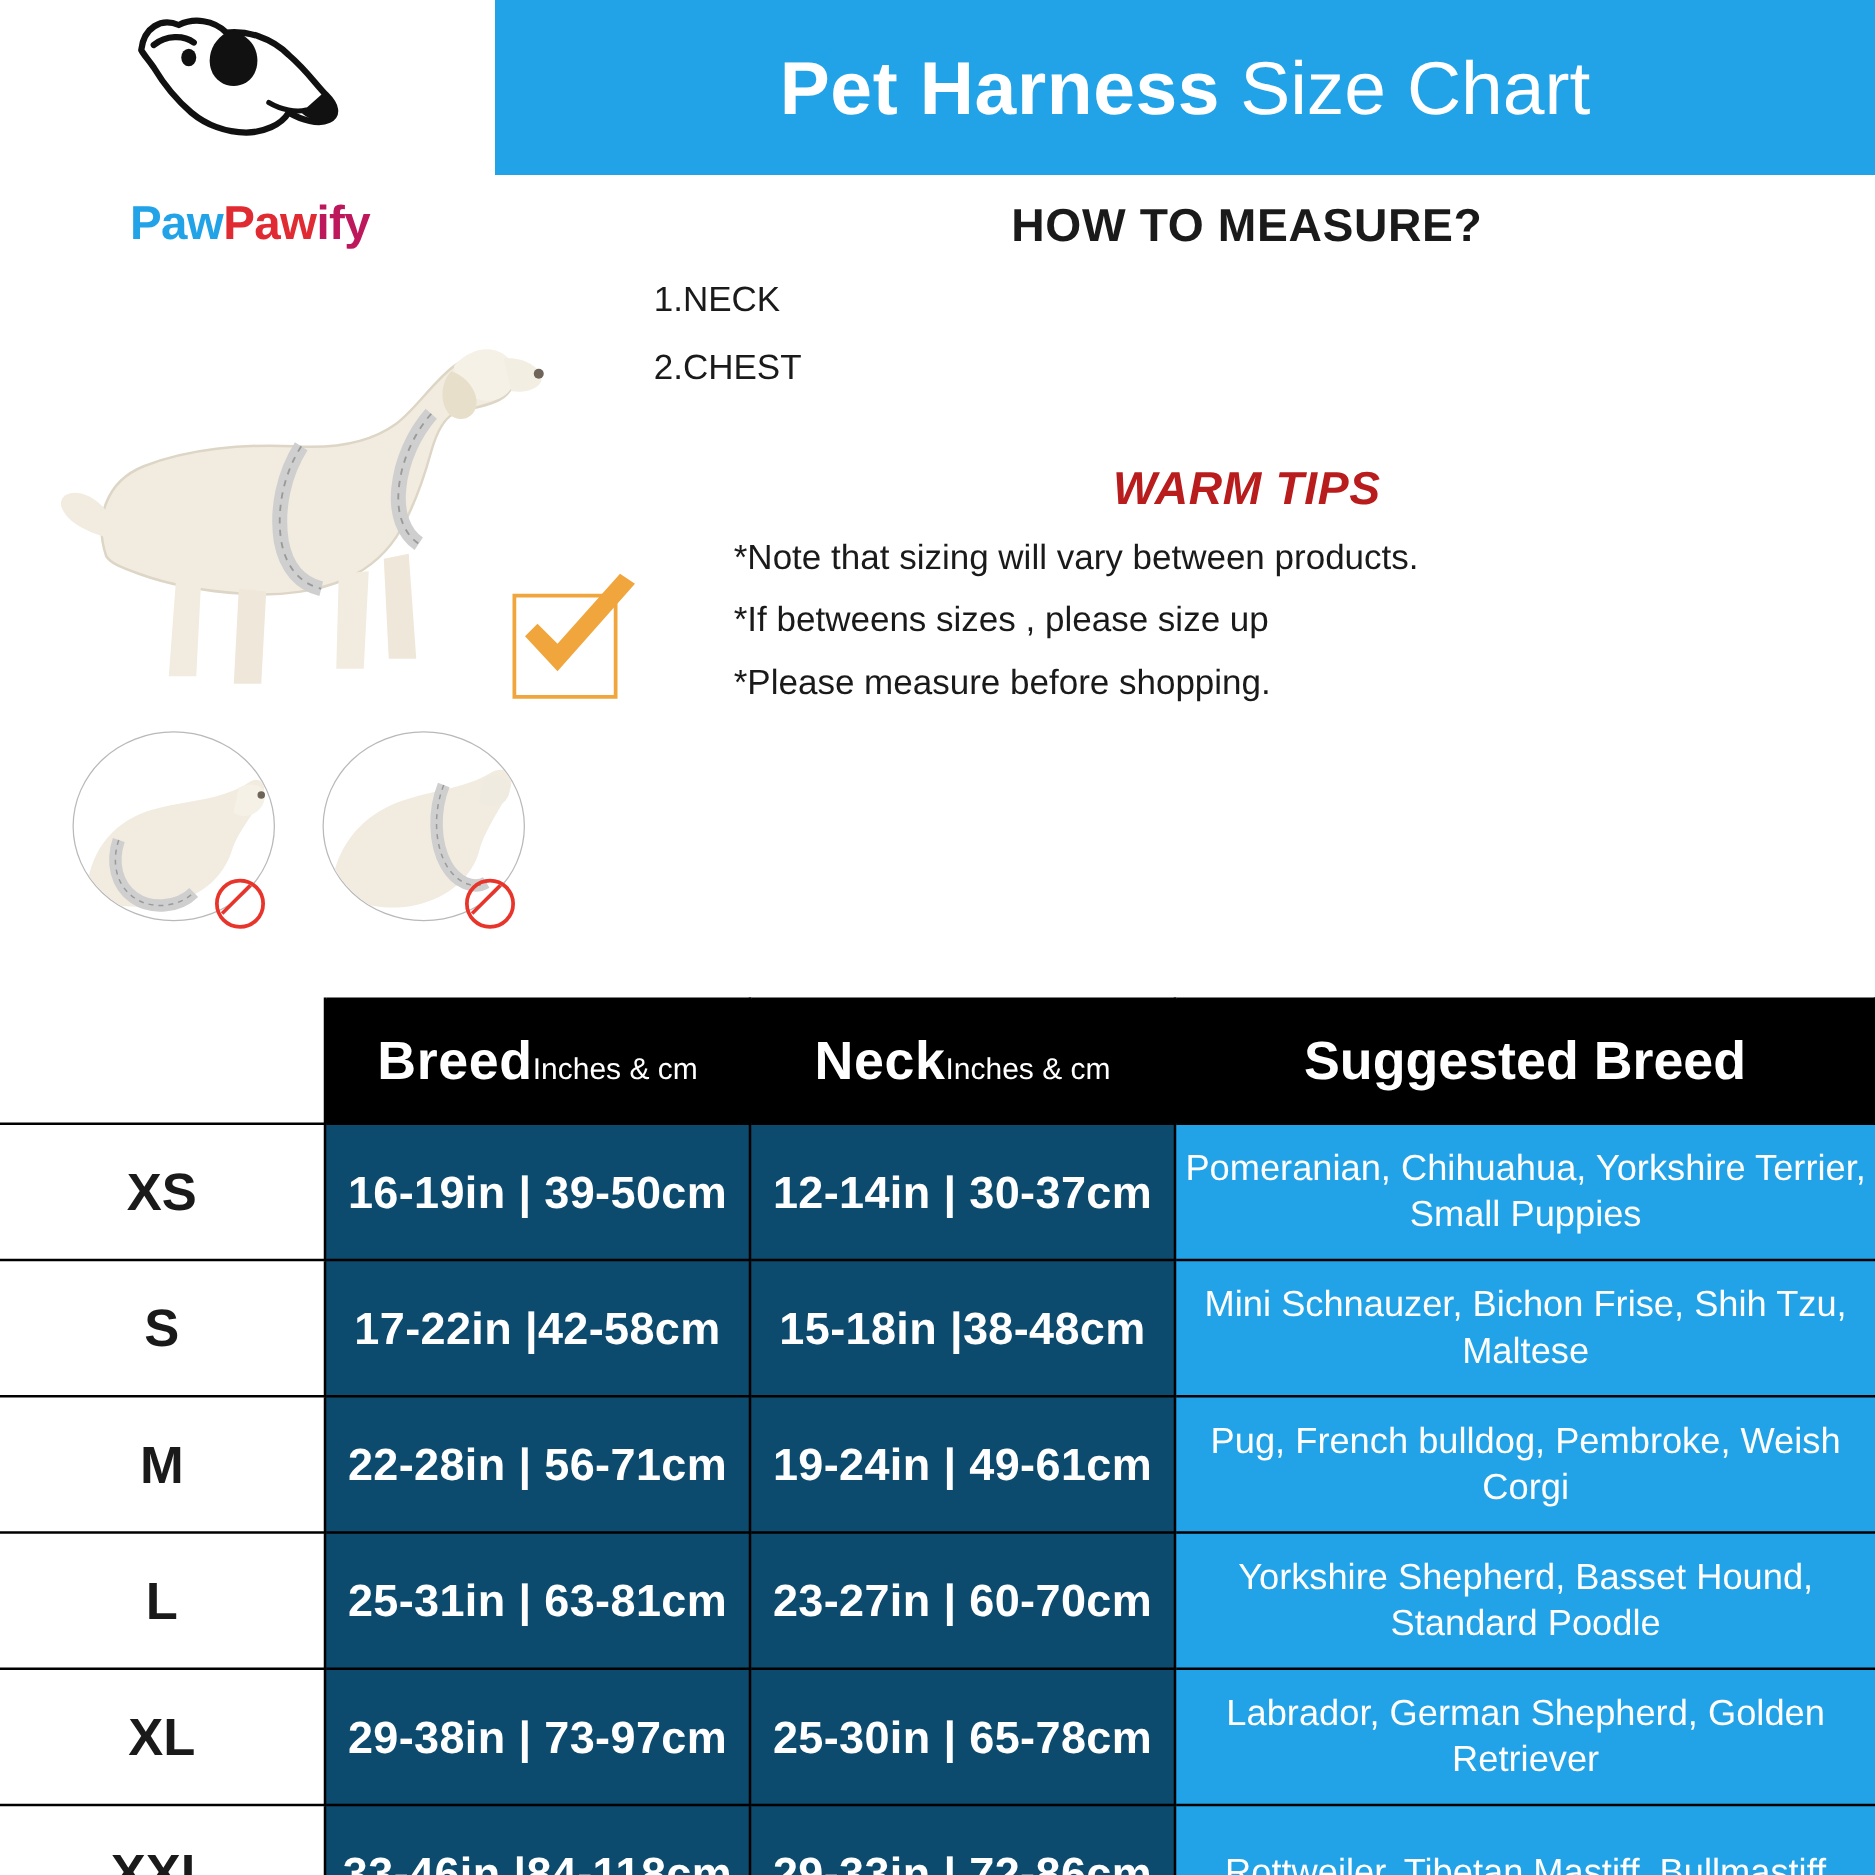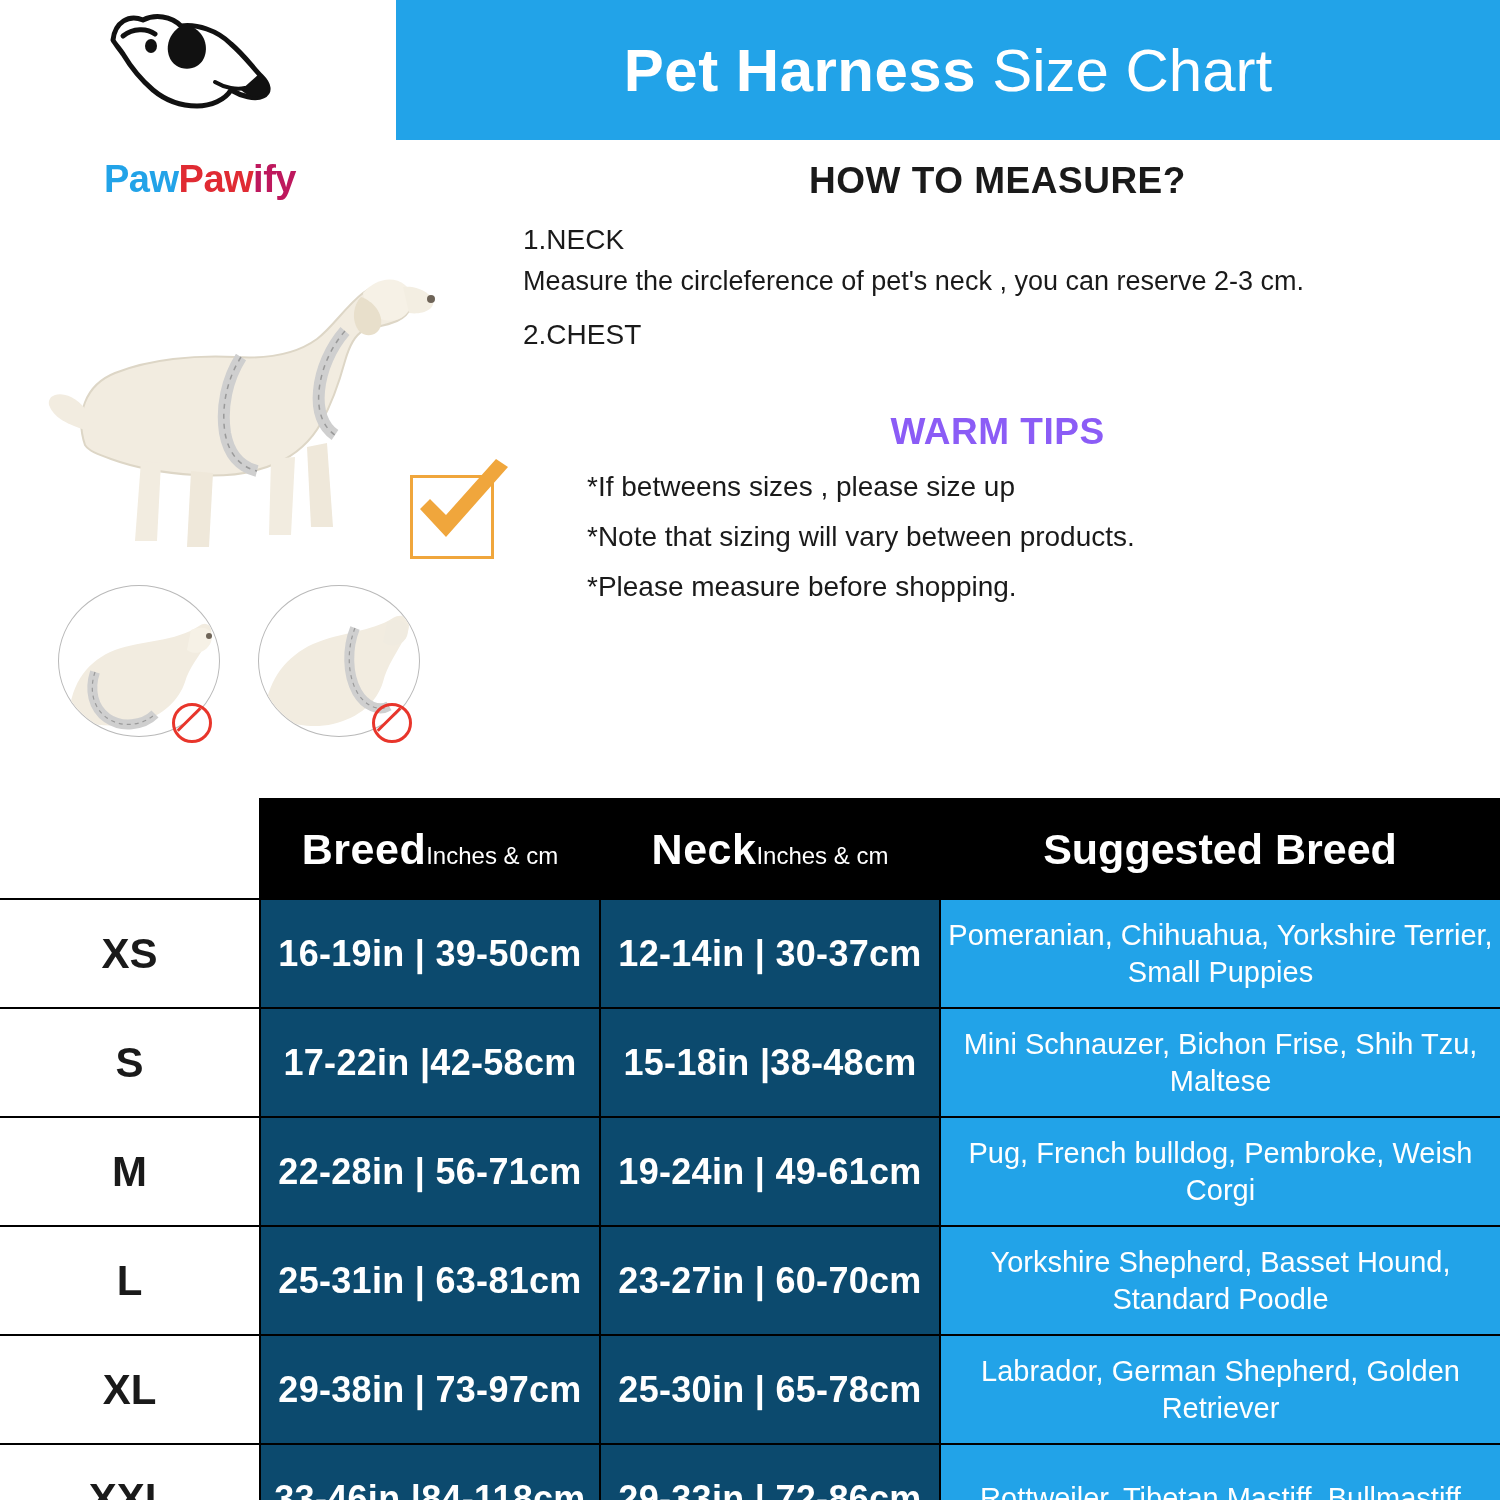--- a/index.html
+++ b/index.html
@@ -149,23 +149,24 @@
   }
   .info-line {
     font-size: 27px;
     color: #1a1a1a;
     margin: 10px 0 0 18px;
   }
   .tips-h {
     text-align: center;
     font-size: 37px;
     font-weight: bold;
-    color: #8b5cf6;
+    color: #b91c1c;
     letter-spacing: 0.5px;
     margin-top: 60px;
+    font-style: italic;
   }
   .tip-line {
     font-size: 28px;
     color: #1a1a1a;
     margin: 18px 0 0 82px;
   }
 
   
   .table-wrap {
     position: absolute;
@@ -330,26 +331,25 @@
         <path d="M96 42 C88 62, 88 88, 98 106 C106 120, 120 126, 130 120" fill="none" stroke="#9a9a9a" stroke-width="1.2" stroke-dasharray="4 4"></path>
       </svg>
     </div>
     <div class="no-sign"></div>
   </div>
 </div>
 
 <div class="info-panel">
   <div class="info-h">HOW TO MEASURE?</div>
   <div class="info-sub">1.NECK</div>
-  <div class="info-line">Measure the circleference of pet's neck , you can reserve 2-3 cm.</div>
   <div class="info-sub">2.CHEST</div>
 
   <div class="tips-h">WARM TIPS</div>
+  <div class="tip-line">*Note that sizing will vary between products.</div>
   <div class="tip-line">*If betweens sizes , please size up</div>
-  <div class="tip-line">*Note that sizing will vary between products.</div>
   <div class="tip-line">*Please measure before shopping.</div>
 </div>
 
 <div class="table-wrap">
   <table class="size-table">
     <colgroup>
       <col class="c-size">
         <col class="c-chest">
         <col class="c-neck">
         <col class="c-breed">

